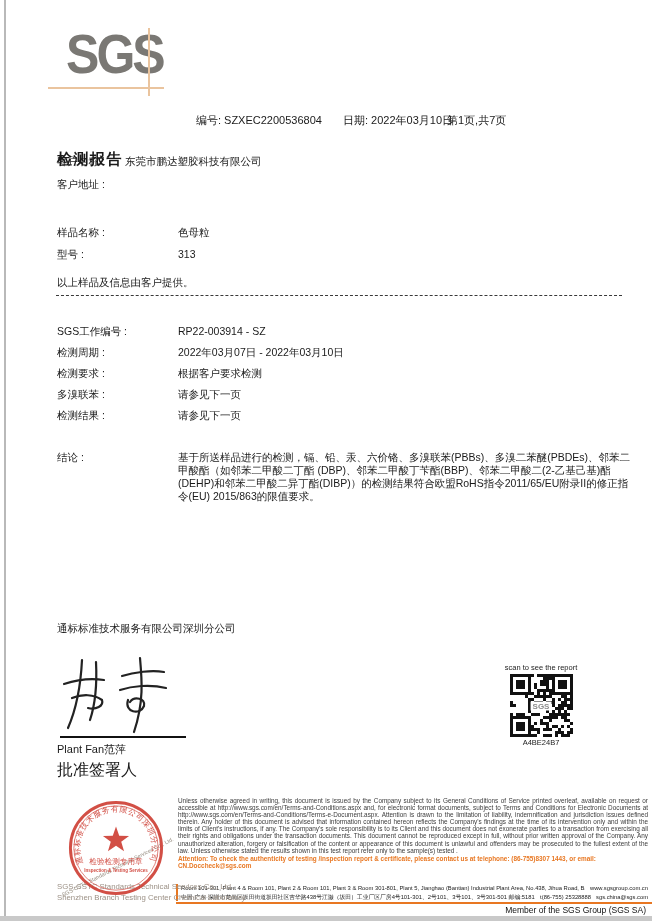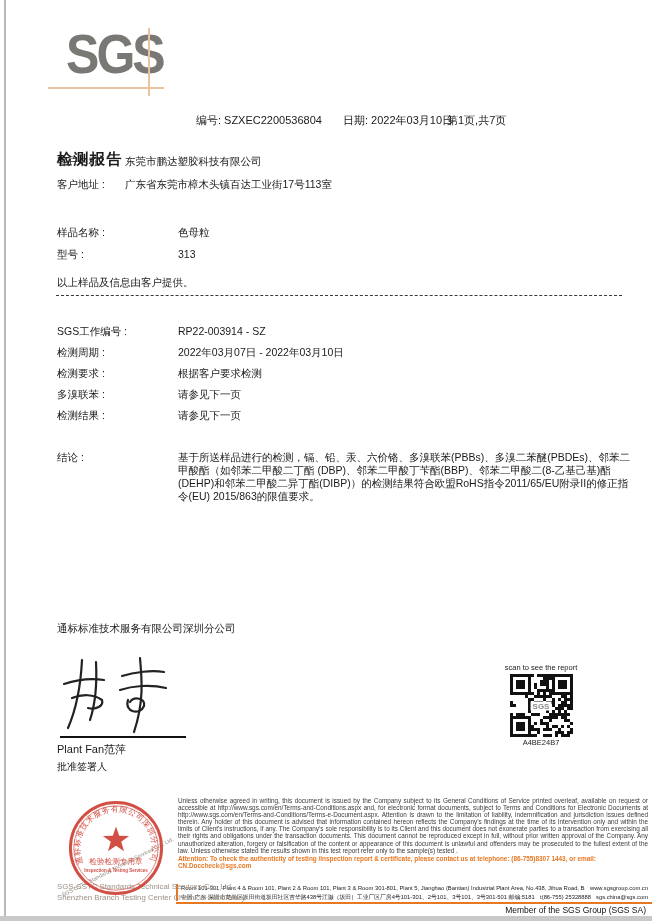--- a/index.html
+++ b/index.html
@@ -35,21 +35,21 @@
   .b-concl{top:451px;}
   .concl-text{width:455px;line-height:13px;}
 
   .dash-sep{position:absolute;left:56px;top:295px;width:566px;border-top:1.5px dashed #3a3a3a;}
 
   
   .sig-company{position:absolute;left:57px;top:620px;font-size:10.5px;line-height:16px;}
   .sig-svg{position:absolute;left:52px;top:650px;}
   .sig-line{position:absolute;left:60px;top:736px;width:126px;height:2px;background:#111;}
   .sig-name{position:absolute;left:57px;top:742px;font-size:11px;}
-  .sig-role{position:absolute;left:57px;top:760px;font-size:10px;}
+  .sig-role{position:absolute;left:57px;top:760px;font-size:16px;}
 
   
   .qr-wrap{position:absolute;left:503px;top:663px;width:76px;text-align:center;}
   .qr-caption,.qr-id{font-size:7.5px;color:#222;line-height:9px;}
   .qr-code{position:relative;width:63px;height:63px;margin:2px auto 1px;background:#fff;}
   .qr-code i{position:absolute;background:#111;}
   .qr-finder{position:absolute;width:21px;height:21px;border:3px solid #111;box-sizing:border-box;}
   .qr-finder::after{content:"";position:absolute;left:3px;top:3px;width:9px;height:9px;background:#111;}
   .qf-tl{left:0;top:0;} .qf-tr{right:0;top:0;} .qf-bl{left:0;bottom:0;}
   .qr-center{position:absolute;left:50%;top:50%;transform:translate(-50%,-50%);
@@ -94,21 +94,20 @@
     <div class="hseg seg-page">第1页,共7页</div>
   </div>
 
   <div class="block b-customer">
     <div class="row">
       <span class="lbl">客户名称 :</span>
       <span>东莞市鹏达塑胶科技有限公司</span>
     </div>
     <div class="row">
       <span class="lbl">客户地址 :</span>
-      <span>广东省东莞市樟木头镇百达工业街17号113室</span>
     </div>
   </div>
 
   <div class="block b-sample">
     <div class="row">
       <span class="lbl">样品名称 :</span>
       <span>色母粒</span>
     </div>
     <div class="row">
       <span class="lbl">型号 :</span>
@@ -137,21 +136,21 @@
       <span>请参见下一页</span>
     </div>
     <div class="row">
       <span class="lbl">检测结果 :</span>
       <span>请参见下一页</span>
     </div>
   </div>
 
   <div class="block b-concl row">
     <span class="lbl">结论 :</span>
-    <span class="concl-text">基于所送样品进行的检测，镉、铅、汞、六价铬、多溴联苯(PBBs)、多溴二苯醚(PBDEs)、邻苯二甲酸酯（如邻苯二甲酸二丁酯 (DBP)、邻苯二甲酸丁苄酯(BBP)、邻苯二甲酸二(8-乙基己基)酯(DEHP)和邻苯二甲酸二异丁酯(DIBP)）的检测结果符合欧盟RoHS指令2011/65/EU附录II的修正指令(EU) 2015/863的限值要求。</span>
+    <span class="concl-text">基于所送样品进行的检测，镉、铅、汞、六价铬、多溴联苯(PBBs)、多溴二苯醚(PBDEs)、邻苯二甲酸酯（如邻苯二甲酸二丁酯 (DBP)、邻苯二甲酸丁苄酯(BBP)、邻苯二甲酸二(2-乙基己基)酯(DEHP)和邻苯二甲酸二异丁酯(DIBP)）的检测结果符合欧盟RoHS指令2011/65/EU附录II的修正指令(EU) 2015/863的限值要求。</span>
   </div>
 
   <div class="sig-company">
     <div>通标标准技术服务有限公司深圳分公司</div>
   </div>
   <svg class="sig-svg" width="140" height="90" viewBox="0 0 140 90">
     <g fill="none" stroke="#222" stroke-width="2.2" stroke-linecap="round">
       <path d="M12,34 C24,30 40,28 52,30"></path>
       <path d="M30,10 C29,30 26,55 16,78"></path>
       <path d="M44,12 C45,32 44,52 38,70"></path>

